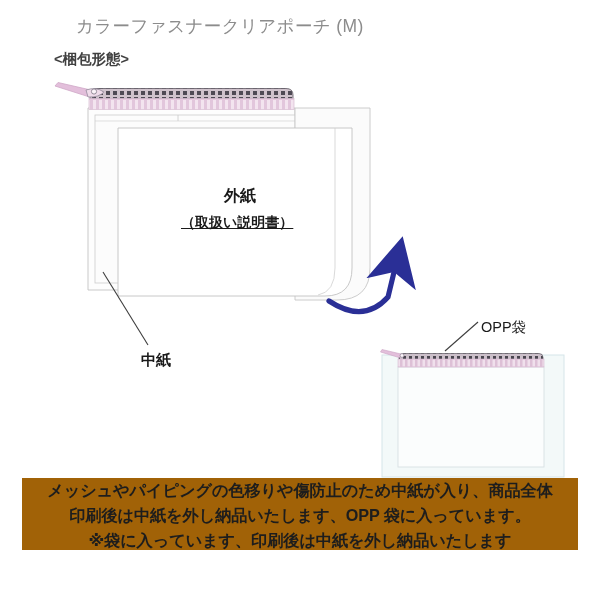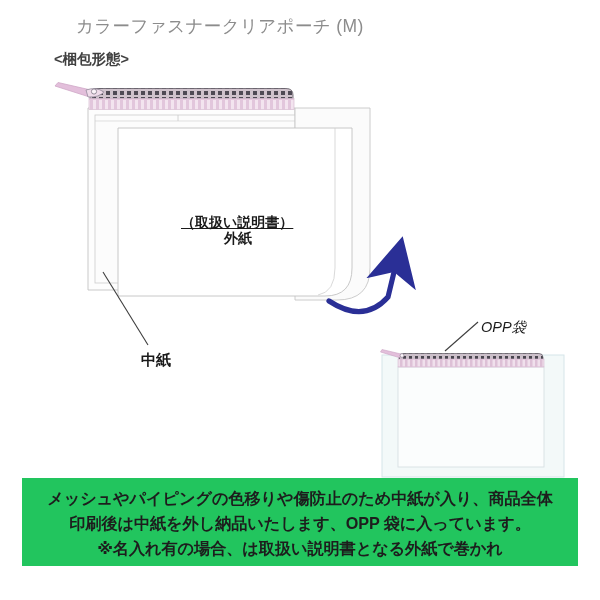--- a/index.html
+++ b/index.html
@@ -59,50 +59,48 @@
   .dlabel {
     position: absolute;
     font-size: 13.5px;
     color: #1a1a1a;
     white-space: nowrap;
     font-weight: 600;
   }
   .dlabel.outer-1 {
     left: 224px;
     top: 186px;
-    font-size: 14px;
-    margin-top: 44px;
+    font-size: 16px;
   }
   .dlabel.outer-2 {
     left: 181px;
     top: 214px;
     font-size: 14px;
     text-decoration: underline;
   }
   .dlabel.naka {
     left: 141px;
     top: 351px;
     font-size: 15px;
   }
   .dlabel.opp {
     left: 481px;
     top: 318px;
     font-size: 14.5px;
     font-weight: 500;
-    font-style: italic;
   }
 
   
   .note-panel {
     position: absolute;
     left: 22px;
     top: 478px;
     width: 556px;
-    height: 88px;
-    background: #22c55e;
+    height: 72px;
+    background: #a16207;
     box-sizing: border-box;
     display: flex;
     flex-direction: column;
     align-items: center;
     justify-content: center;
     padding-top: 2px;
   }
   .note-line {
     font-size: 16.2px;
     line-height: 25px;
@@ -208,16 +206,16 @@
   </svg>
 
   <div class="dlabel outer-1">外紙</div>
   <div class="dlabel outer-2">（取扱い説明書）</div>
   <div class="dlabel naka">中紙</div>
   <div class="dlabel opp">OPP袋</div>
 
   <div class="note-panel">
     <div class="note-line">メッシュやパイピングの色移りや傷防止のため中紙が入り、商品全体</div>
     <div class="note-line">印刷後は中紙を外し納品いたします、OPP 袋に入っています。</div>
-    <div class="note-line">※名入れ有の場合、は取扱い説明書となる外紙で巻かれ</div>
+    <div class="note-line">※袋に入っています、印刷後は中紙を外し納品いたします</div>
   </div>
 
 </div>
 
 </body></html>

